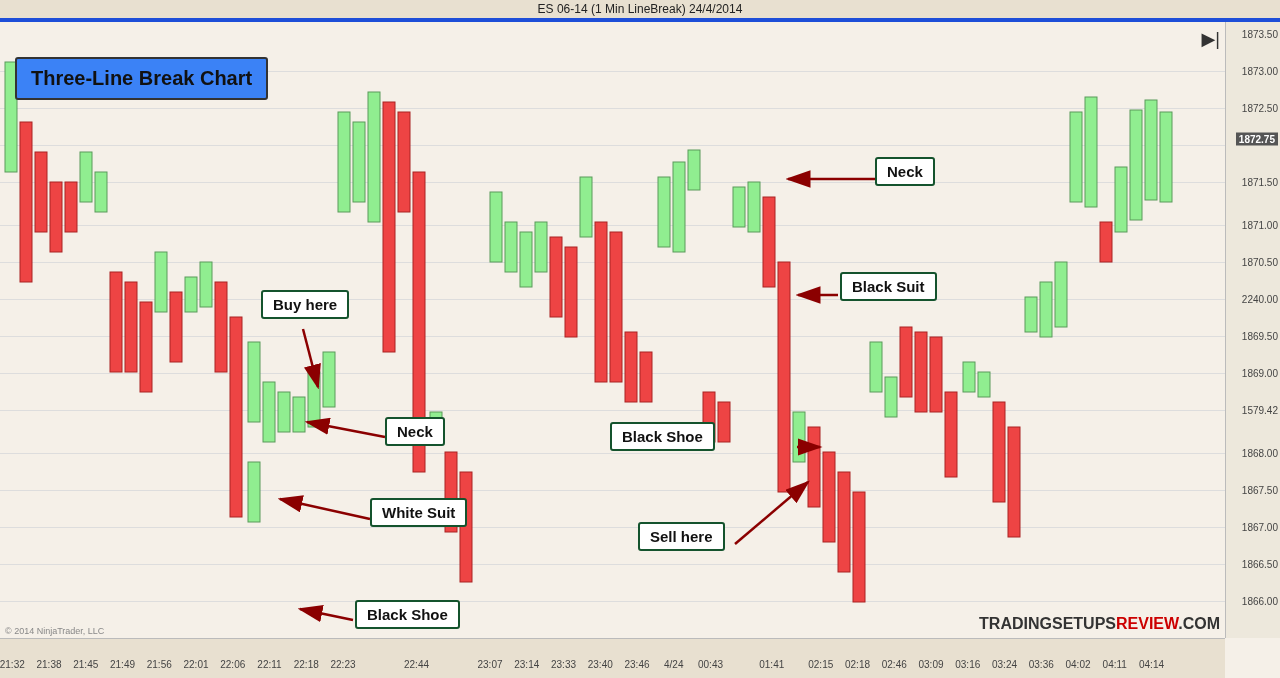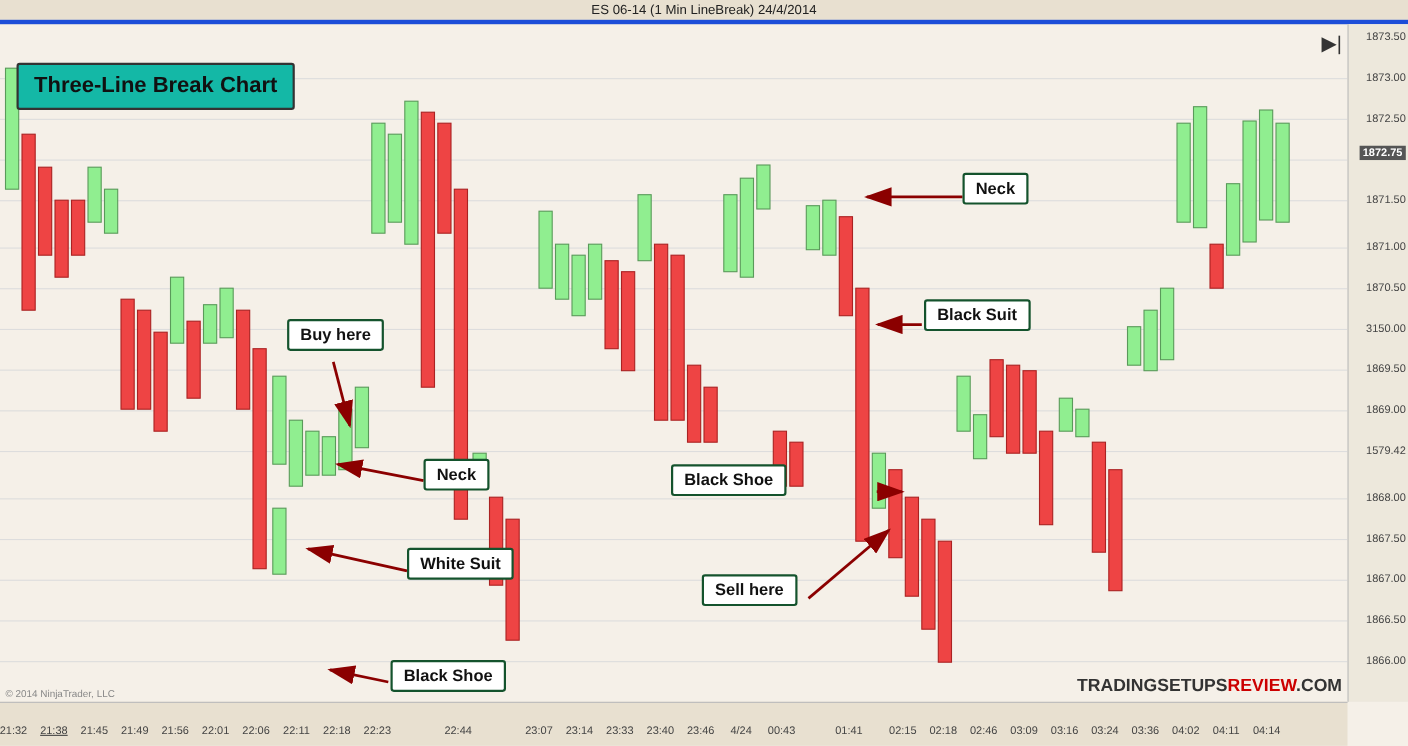--- a/index.html
+++ b/index.html
@@ -123,21 +123,21 @@
       width: 100%;
       height: 100%;
       pointer-events: none;
     }
 
     
     .chart-title-box {
       position: absolute;
       top: 35px;
       left: 15px;
-      background: #14b8a6;
+      background: #3b82f6;
       border: 2px solid #333;
       border-radius: 3px;
       padding: 8px 14px;
       text-align: center;
     }
 
     .chart-title-box .main-title {
       font-size: 20px;
       font-weight: bold;
       color: #111;
@@ -427,35 +427,35 @@
 
   </div>
 
   <div class="price-axis">
     <div class="price-label" style="top:8%;">1873.00</div>
     <div class="price-label" style="top:14%;">1872.50</div>
     <div class="price-label current" style="top:19%;">1872.75</div>
     <div class="price-label" style="top:26%;">1871.50</div>
     <div class="price-label" style="top:33%;">1871.00</div>
     <div class="price-label" style="top:39%;">1870.50</div>
-    <div class="price-label" style="top:45%;">3150.00</div>
+    <div class="price-label" style="top:45%;">2240.00</div>
     <div class="price-label" style="top:51%;">1869.50</div>
     <div class="price-label" style="top:57%;">1869.00</div>
     <div class="price-label" style="top:63%;">1579.42</div>
     <div class="price-label" style="top:70%;">1868.00</div>
     <div class="price-label" style="top:76%;">1867.50</div>
     <div class="price-label" style="top:82%;">1867.00</div>
     <div class="price-label" style="top:88%;">1866.50</div>
     <div class="price-label" style="top:94%;">1866.00</div>
     <div class="price-label" style="top:2%;">1873.50</div>
   </div>
 
   <div class="time-axis">
     <span class="time-label" style="left:1%;">21:32</span>
-    <span class="time-label" style="left:4%;text-decoration:underline;">21:38</span>
+    <span class="time-label" style="left:4%;">21:38</span>
     <span class="time-label" style="left:7%;">21:45</span>
     <span class="time-label" style="left:10%;margin-top:30px;">21:49</span>
     <span class="time-label" style="left:13%;">21:56</span>
     <span class="time-label" style="left:16%;">22:01</span>
     <span class="time-label" style="left:19%;">22:06</span>
     <span class="time-label" style="left:22%;">22:11</span>
     <span class="time-label" style="left:25%;">22:18</span>
     <span class="time-label" style="left:28%;">22:23</span>
     <span class="time-label" style="left:34%;">22:44</span>
     <span class="time-label" style="left:40%;">23:07</span>

